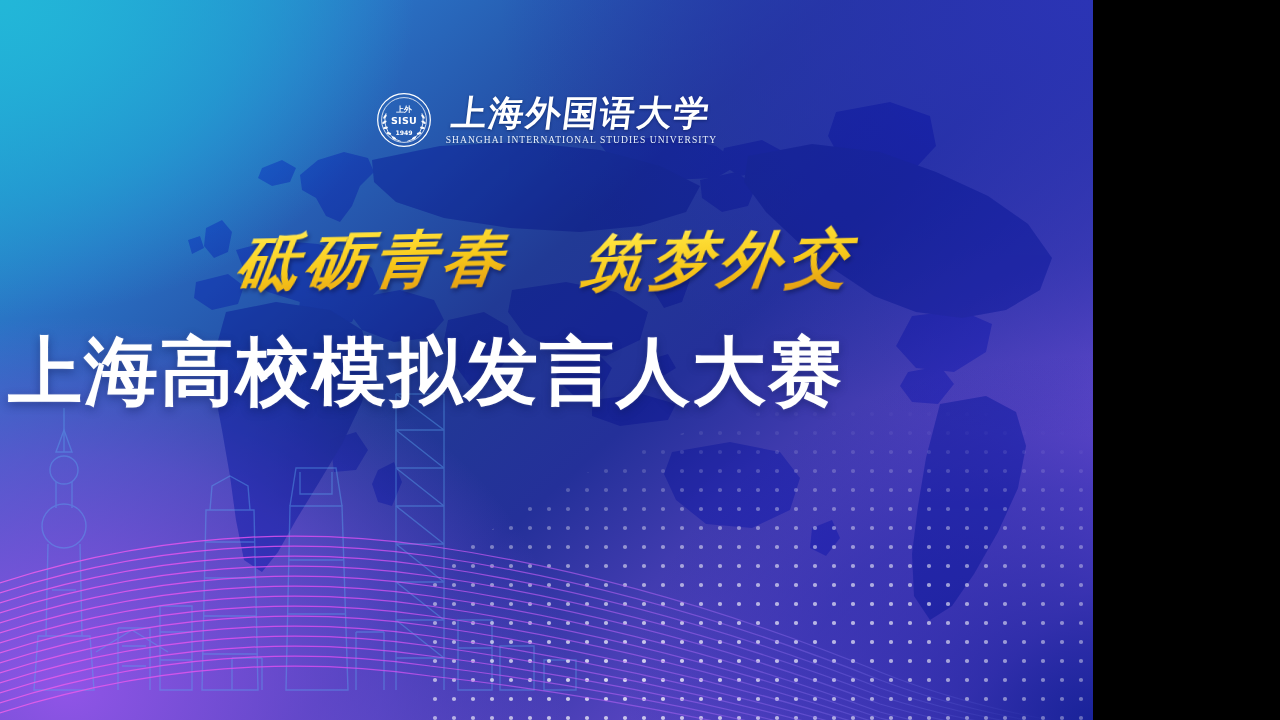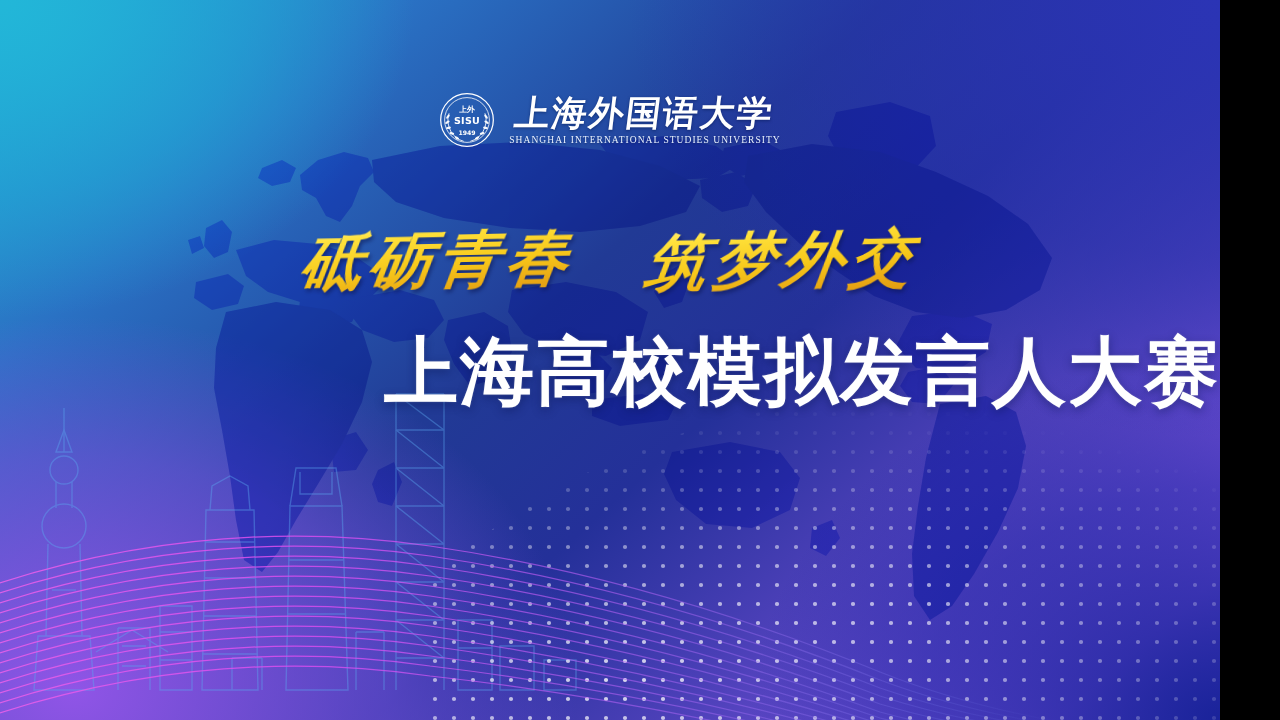--- a/index.html
+++ b/index.html
@@ -1,19 +1,19 @@
 <!DOCTYPE html>
 <html><head>
 <meta charset="utf-8">
 <style>
   html,body{margin:0;padding:0;background:#000;}
   body{width:1280px;height:720px;overflow:hidden;font-family:"Liberation Sans",sans-serif;}
 
   #poster{
-    position:relative;width:1220px;height:720px;overflow:hidden;
+    position:relative;width:1093px;height:720px;overflow:hidden;
     background:
       radial-gradient(ellipse 700px 520px at 6% 96%, rgba(150,86,235,0.95) 0%, rgba(123,84,224,0.55) 45%, rgba(123,84,224,0) 72%),
       radial-gradient(ellipse 620px 480px at 100% 100%, rgba(20,32,150,0.95) 0%, rgba(24,36,158,0.5) 48%, rgba(24,36,158,0) 76%),
       radial-gradient(ellipse 560px 430px at 0% 0%, rgba(34,183,216,1) 0%, rgba(32,168,214,0.62) 44%, rgba(32,160,210,0) 74%),
       radial-gradient(ellipse 760px 560px at 100% 0%, rgba(43,52,181,1) 0%, rgba(40,50,175,0.55) 46%, rgba(40,50,175,0) 78%),
       linear-gradient(138deg,#27a9d6 0%,#2a72c4 20%,#213a95 44%,#243099 58%,#5b46c4 78%,#8a5ae8 92%,#7a54dd 100%);
   }
 
   
   #worldmap{position:absolute;left:0;top:0;width:1280px;height:720px;opacity:.42;
@@ -57,21 +57,21 @@
     letter-spacing:6px;
     transform:skewX(-9deg) rotate(-1.2deg);
     background:linear-gradient(175deg,#fff6b0 0%,#ffe23c 22%,#f7c81a 55%,#e8a614 80%,#d89410 100%);
     -webkit-background-clip:text;background-clip:text;
     color:transparent;-webkit-text-fill-color:transparent;
     filter:drop-shadow(2px 3px 2px rgba(10,20,80,.55));
   }
   #slogan .gap{display:inline-block;width:64px;}
 
   
-  #title{position:absolute;left:8px;right:0;top:334px;text-align:right;pointer-events:none;}
+  #title{position:absolute;left:8px;right:0;top:334px;text-align:left;pointer-events:none;}
   #title .t{
     display:inline-block;white-space:nowrap;color:#ffffff;
     font-family:"DejaVu Sans","Liberation Sans",sans-serif;
     font-size:74px;font-weight:700;letter-spacing:2px;line-height:1;
     text-shadow:0 3px 10px rgba(8,20,80,.45), 0 0 2px rgba(255,255,255,.3);
   }
 </style>
 </head>
 <body>
 

